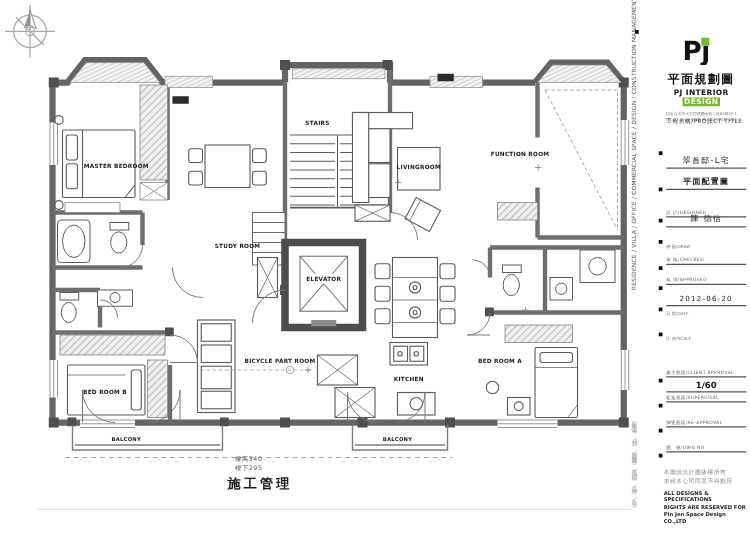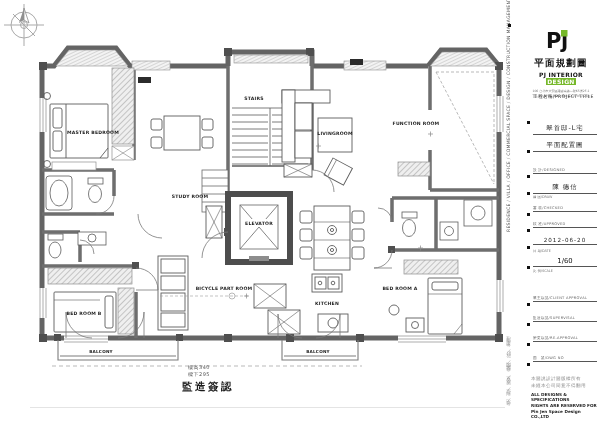--- a/index.html
+++ b/index.html
@@ -13,21 +13,21 @@
   .logo{position:absolute;left:528px;top:30px;width:66px;text-align:center;}
   .logo-cn{font-size:9.5px;font-weight:bold;letter-spacing:1.2px;color:#111;margin-top:1px;}
   .logo-en{font-size:6px;font-weight:bold;color:#111;letter-spacing:.3px;margin-top:1px;}
   .logo-en .accent{background:#76b82a;color:#fff;padding:0 1px;}
   .logo-addr{font-size:3.4px;color:#777;margin-top:4px;transform:scale(.9);}
   .logo-tel{font-size:3.4px;color:#777;margin-top:1px;transform:scale(.9);}
   .tb-label{position:absolute;left:533px;width:64px;font-size:4.6px;color:#333;letter-spacing:.4px;}
   .tb-row{position:absolute;left:533px;width:64px;border-bottom:.7px solid #555;text-align:center;}
   .tb-name{font-size:6.4px;color:#222;letter-spacing:1px;padding-bottom:1px;}
   .tb-small{font-size:3.6px;color:#666;text-align:left;padding-bottom:1px;letter-spacing:.3px;}
-  .tb-big{font-size:6.8px;font-weight:normal;color:#111;padding-bottom:1px;}
+  .tb-big{font-size:6.8px;font-weight:bold;color:#111;padding-bottom:1px;margin-top:47px;}
   .tb-sub{position:absolute;left:533px;width:64px;font-size:3.4px;color:#777;text-align:left;}
   .bullet{position:absolute;left:527px;width:3px;height:3px;background:#111;}
   .copyright{position:absolute;left:531px;top:376px;width:66px;}
   .cp-cn{font-size:4.6px;color:#8a8a8a;letter-spacing:.4px;line-height:1.5;}
   .cp-en{font-size:4.2px;font-weight:bold;color:#222;line-height:1.35;margin-top:2px;}
   
   .footer-note{position:absolute;left:188px;width:60px;font-size:5px;color:#555;letter-spacing:.5px;}
   .footer-title{position:absolute;left:182px;top:380px;font-size:10.5px;font-weight:bold;
                 letter-spacing:2.5px;color:#1a1a1a;}
   .sheetline{position:absolute;left:30px;top:407px;width:475px;height:1px;background:#e4e4e4;}
@@ -377,31 +377,31 @@
   </div>
 
   <div class="tb-label" style="top:94px;">工程名稱/PROJECT  TITLE</div>
 
   <div class="bullet" style="top:121px;"></div>
   <div class="tb-row" style="top:124px;">
     <div class="tb-name">翠首邸-L宅</div>
   </div>
 
   <div class="bullet" style="top:150px;"></div>
-  <div class="tb-row" style="top:141px;">
+  <div class="tb-row" style="top:141px;font-weight:bold;">
     <div class="tb-name">平面配置圖</div>
   </div>
 
   <div class="bullet" style="top:175px;"></div>
   <div class="tb-row" style="top:168px;">
     <div class="tb-small">設 計/DESIGNED</div>
   </div>
 
   <div class="bullet" style="top:192px;"></div>
-  <div class="tb-row" style="top:183px;">
+  <div class="tb-row" style="top:171px;">
     <div class="tb-name">陳 德信</div>
   </div>
   <div class="tb-sub" style="top:195px;">繪 圖/DRAW</div>
 
   <div class="bullet" style="top:213px;"></div>
   <div class="tb-row" style="top:206px;">
     <div class="tb-small">審 核/CHECKED</div>
   </div>
 
   <div class="bullet" style="top:229px;"></div>
@@ -443,16 +443,16 @@
     <div class="cp-cn">未經本公司同意不得翻用</div>
     <div class="cp-en">
       <div>ALL DESIGNS &amp; SPECIFICATIONS</div>
       <div>RIGHTS ARE RESERVED FOR</div>
       <div>Pin Jen  Space Design CO.,LTD</div>
     </div>
   </div>
 
   <div class="footer-note" style="top:364px;">樓高340</div>
   <div class="footer-note" style="top:371px;">樑下295</div>
-  <div class="footer-title">監造簽認</div>
+  <div class="footer-title">施工管理</div>
   <div class="sheetline"></div>
 
 </div>
 
 </body></html>

